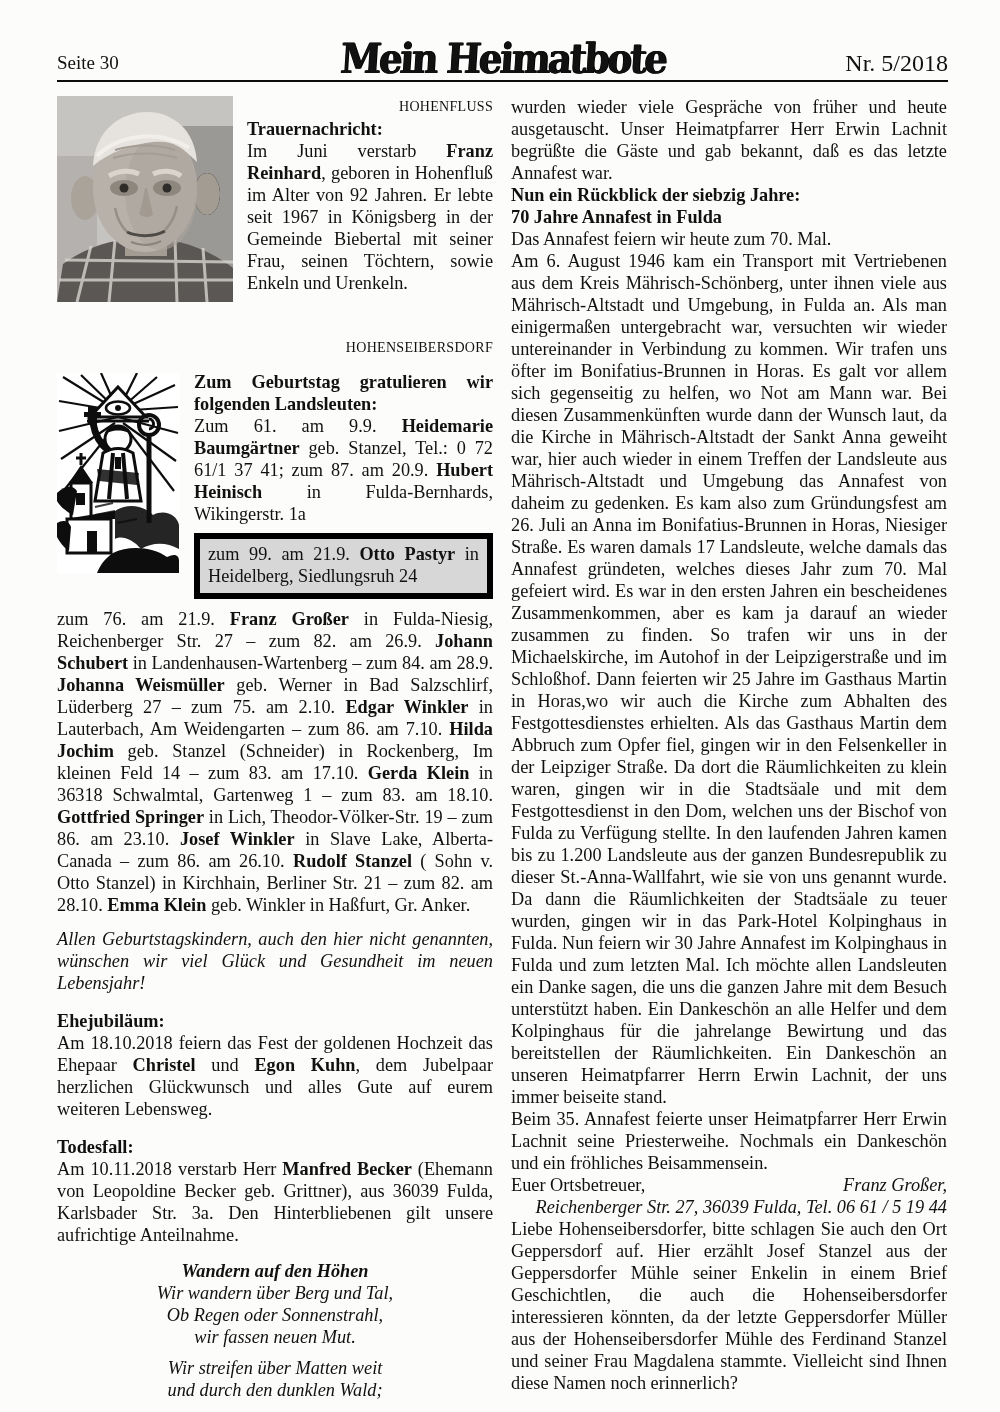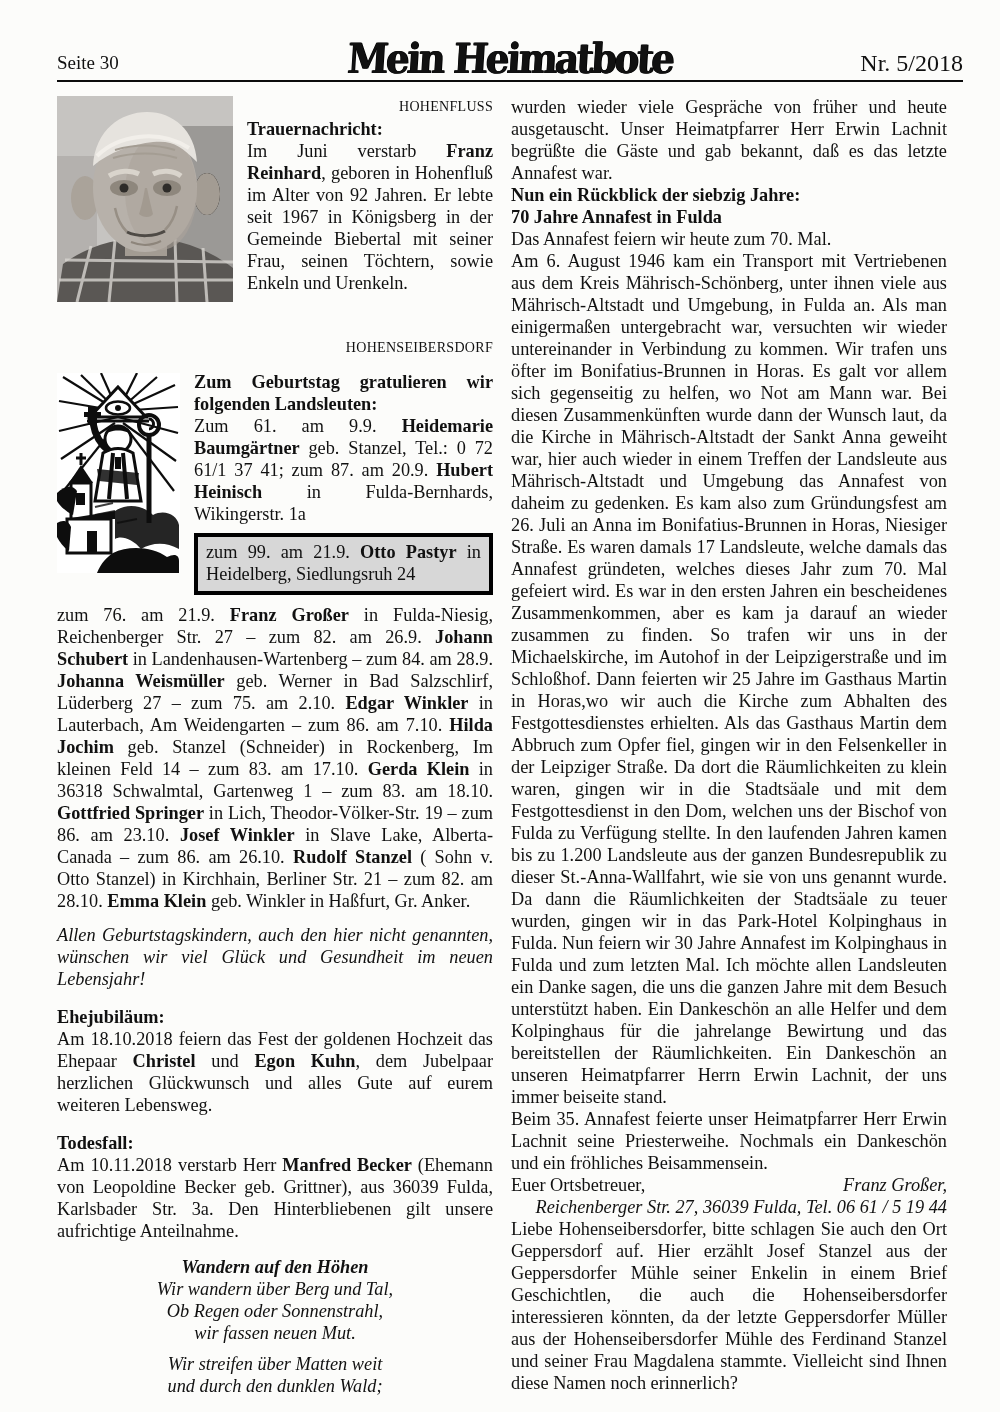--- a/index.html
+++ b/index.html
@@ -5,21 +5,21 @@
   html,body{margin:0;padding:0;background:#e8e8e6;}
   .page{
     position:relative;
     width:1000px;height:1412px;
     margin:0 auto;
     background:#fcfcfa;
     color:#111;
     font-family:"Liberation Serif","DejaVu Serif",serif;
     font-size:18.3px;line-height:22px;
     box-sizing:border-box;
-    padding:36px 37px 24px 57px;
+    padding:36px 52px 24px 57px;
     overflow:hidden;
   }
   
   .hdr{position:relative;height:44px;border-bottom:2.5px solid #0c0c0c;margin-bottom:14px;}
   .hdr .pageno{position:absolute;left:0;bottom:6px;font-size:19px;}
   .hdr .issue{position:absolute;right:0;bottom:6px;font-size:24px;}
   .hdr .masthead{
     position:absolute;left:50%;bottom:2px;transform:translateX(-50%) scaleY(1.12) skewX(-4deg);
     font-family:"DejaVu Serif",serif;font-weight:bold;font-size:37px;line-height:40px;
     letter-spacing:-2.5px;white-space:nowrap;
@@ -32,21 +32,21 @@
   .b{font-weight:bold;}
   .clearfix::after{content:"";display:block;clear:both;}
   
   .photo{float:left;width:176px;height:206px;margin:0 14px 6px 0;}
   .sec-head{font-weight:normal;font-size:14px;text-align:right;letter-spacing:.3px;}
   .sub-head{font-weight:bold;}
   .hsd-head{margin:29px 0 12px 0;}
   .woodcut{float:left;width:123px;height:200px;margin:2px 14px 4px 0;}
   .hl-box{
     overflow:hidden; 
-    background:#d7d7d7;border:4px solid #000000;
+    background:#d7d7d7;border:6px solid #000000;
     padding:4px 8px 6px 8px;margin:8px 0 9px 0;
   }
   .wish{margin-top:12px;font-style:italic;}
   .block{margin-top:16px;}
   .poem{margin-top:14px;text-align:center;font-style:italic;}
   .poem .title{font-weight:bold;}
   .poem .stanza{margin-bottom:9px;}
   
   .gap20{}
   .sigrow{display:flex;justify-content:space-between;}

